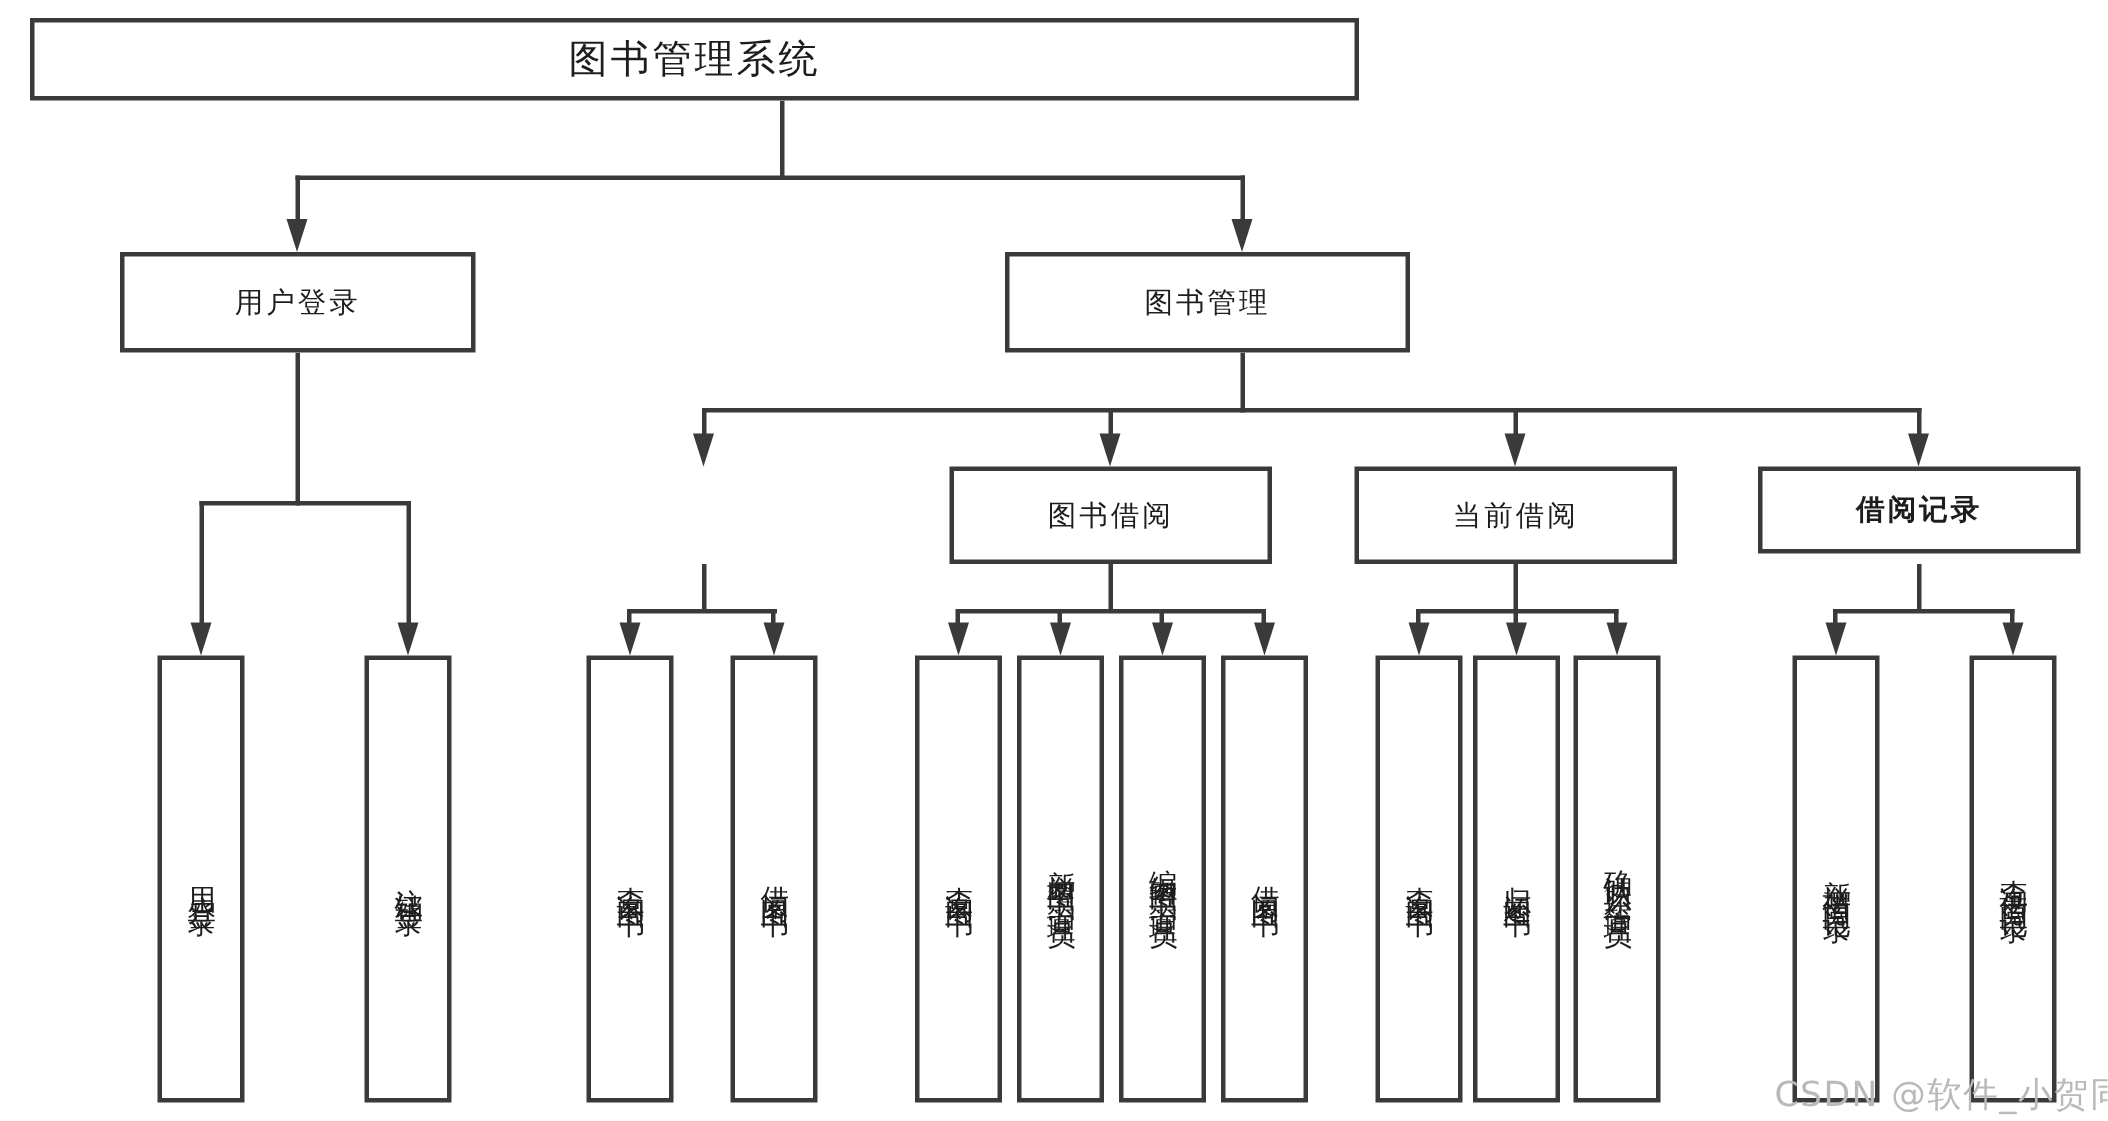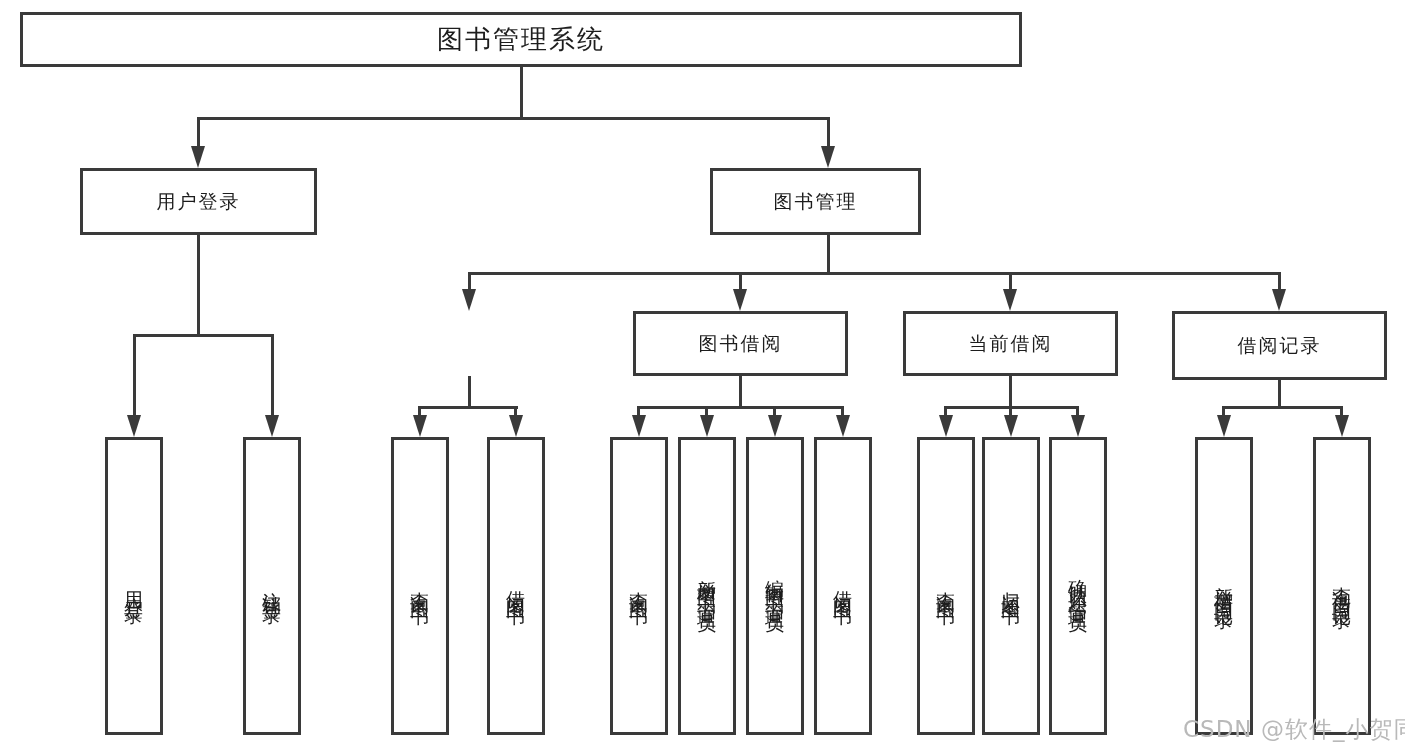--- a/index.html
+++ b/index.html
@@ -37,38 +37,38 @@
     position:absolute;left:1183px;top:714px;
     font-size:23px;color:var(--wm,#b9b9b9);
     white-space:nowrap;z-index:6;letter-spacing:1px;
   }
 </style>
 </head>
 <body style="--line: #3a3a3a; --text: #1d1d1d; --wm: #b9b9b9; --bg: #ffffff;">
 
 <div class="stage">
 
-  <div class="box root" style="left:20px;top:12px;width:1002px;height:55px;">
+  <div class="box root" style="left:20px;top:12px;width:886px;height:55px;">
     <span>图书管理系统</span>
   </div>
 
   <div class="box" style="left:80px;top:168px;width:237px;height:67px;">
     <span>用户登录</span>
   </div>
-  <div class="box" style="left:710px;top:168px;width:211px;height:67px;justify-content:center;">
+  <div class="box" style="left:670px;top:168px;width:270px;height:67px;justify-content:center;">
     <span>图书管理</span>
   </div>
 
   <div class="box" style="left:633px;top:311px;width:215px;height:65px;">
     <span>图书借阅</span>
   </div>
   <div class="box" style="left:903px;top:311px;width:215px;height:65px;">
     <span>当前借阅</span>
   </div>
-  <div class="box" style="left:1172px;top:311px;width:215px;height:69px;">
+  <div class="box" style="left:1172px;top:311px;width:215px;height:58px;font-weight:bold;">
     <span>借阅记录</span>
   </div>
 
   <div class="box vbox" style="left:105px;top:437px;width:58px;height:298px;">
     <span>用户登录</span>
   </div>
   <div class="box vbox" style="left:243px;top:437px;width:58px;height:298px;">
     <span>注销登录</span>
   </div>
 

